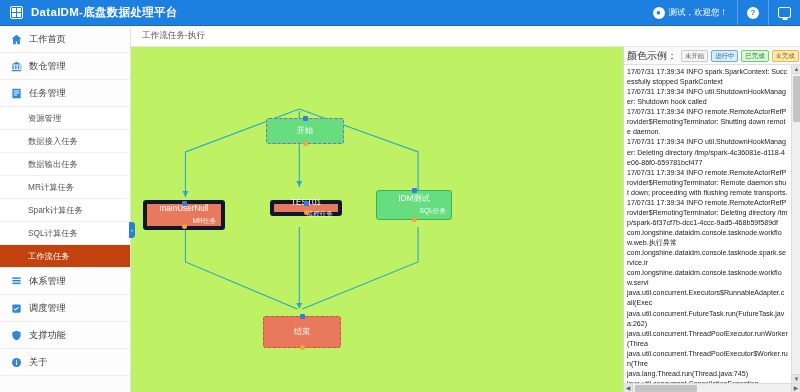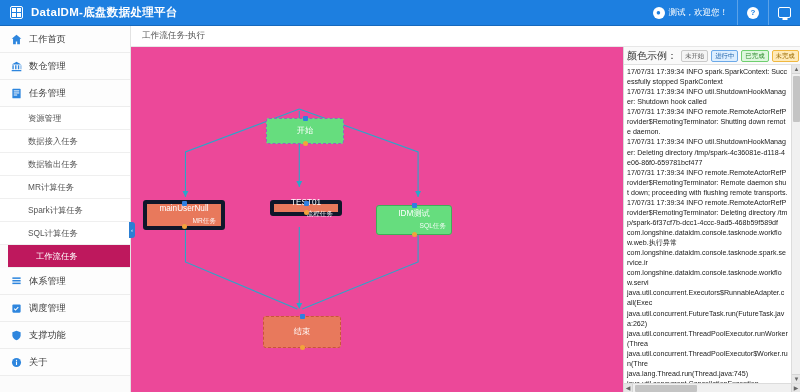--- a/index.html
+++ b/index.html
@@ -73,37 +73,37 @@
   .mi { width: 11px; height: 11px; flex: 0 0 11px; color: #2e86de; display:block; }
   .mi svg { display:block; width:11px; height:11px; }
   .sub-item {
     height: 23px; display: flex; align-items: center;
     padding-left: 28px;
     border-bottom: 1px solid #efefef;
     font-size: 8.3px; color: #555;
     background: #fff;
     cursor: pointer;
   }
-  .sub-item.active { background: #be185d; color: #fff; margin-left: 8px; }
+  .sub-item.active { background: #c2410c; color: #fff; }
 
   
   .main { flex: 1; display: flex; flex-direction: column; min-width: 0; background:#fff; }
   .breadcrumb {
     height: 21px; flex: 0 0 21px;
     display: flex; align-items: center; padding-left: 11px;
     font-size: 8.6px; color: #555;
     border-bottom: 1px solid #e7e7e7;
     background: #fff;
   }
   .work-area { flex: 1; display: flex; min-height: 0; }
 
   
   .canvas {
     flex: 1; position: relative; min-width: 0;
-    background: #ec4899;
+    background: #bef264;
     border-right: 1px solid #d8d8d8;
     overflow: hidden;
   }
   .canvas-svg { position: absolute; inset: 0; width: 100%; height: 100%; }
 
   .node {
     position: absolute;
     border-radius: 3px;
     border: 1px dashed rgba(0,0,0,.25);
     display: flex; flex-direction: column; justify-content: center;
@@ -367,21 +367,21 @@
             <span class="port bot"></span>
           </div>
 
           <div class="node red-solid" style="left:139px; top:153px; width:72px; height:16px;">
             <span class="port top"></span>
             <span class="n-title">TEST01</span>
             <span class="n-sub">流程任务</span>
             <span class="port bot"></span>
           </div>
 
-          <div class="node green-solid" style="left:245px; top:158px; width:76px; height:30px;">
+          <div class="node green-solid" style="left:245px; top:143px; width:76px; height:30px;">
             <span class="port top"></span>
             <span class="n-title">IDM测试</span>
             <span class="n-sub">SQL任务</span>
             <span class="port bot"></span>
           </div>
 
           <div class="node red" style="left:132px; top:269px; width:78px; height:32px;">
             <span class="port top"></span>
             <span class="n-title">结束</span>
             <span class="port bot"></span>

